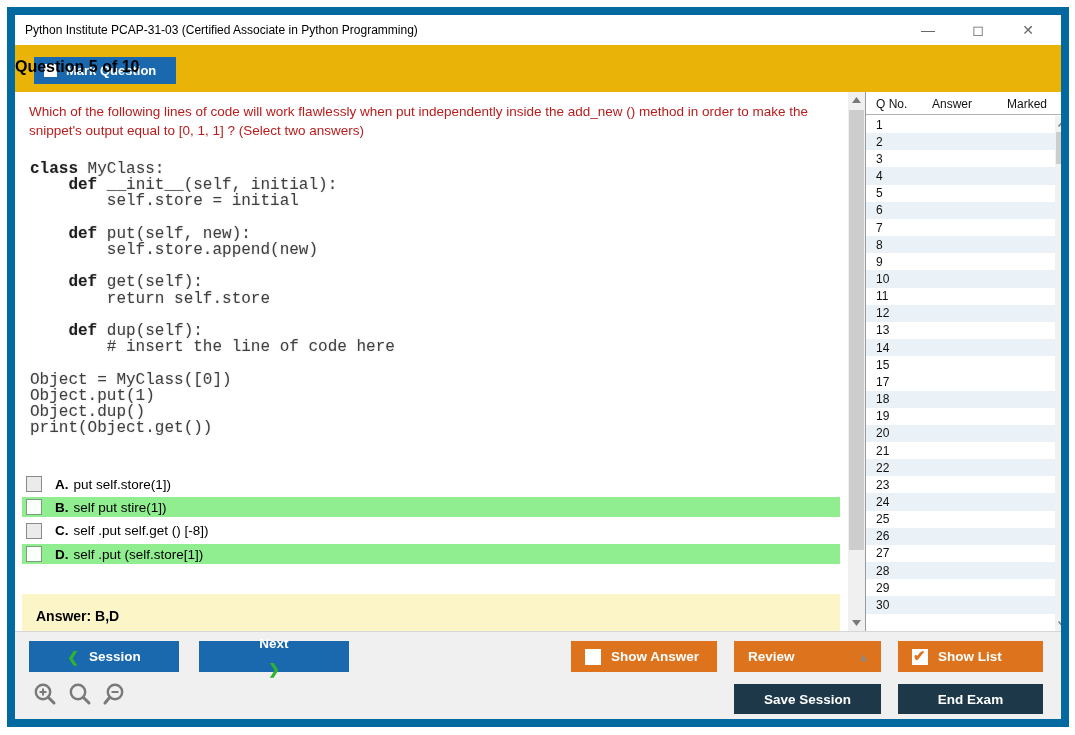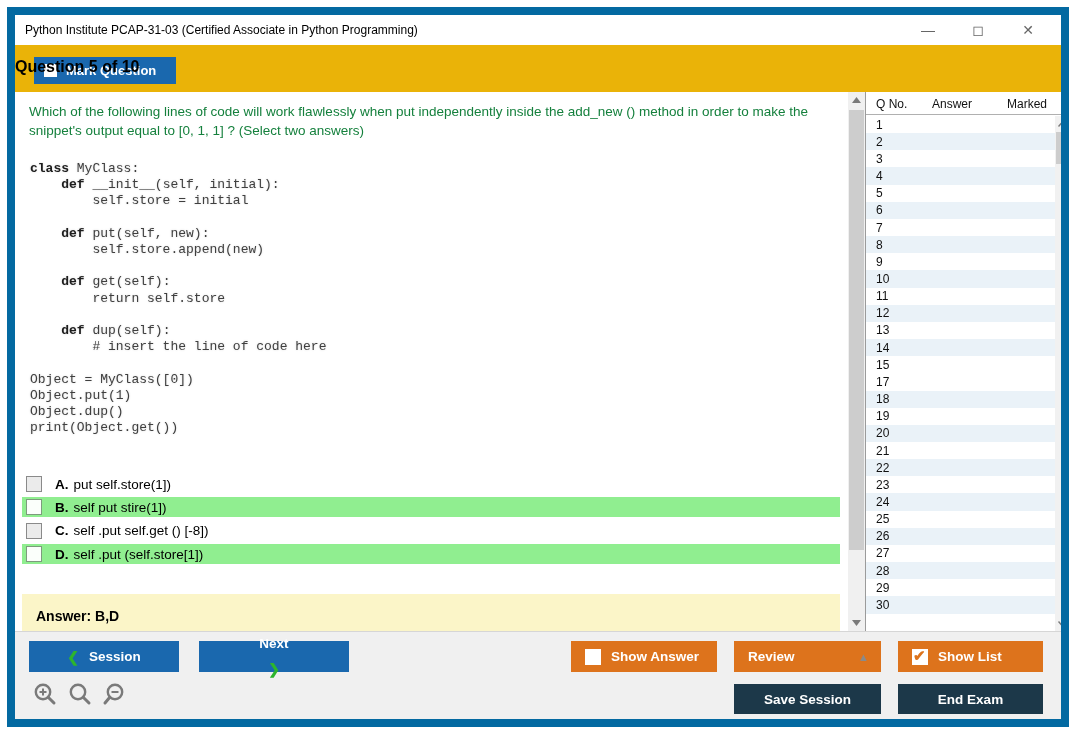--- a/index.html
+++ b/index.html
@@ -16,23 +16,23 @@
   .header { position:absolute; left:0; top:30px; width:100%; height:47px; background:#eab308;padding-left:44px; }
   .mark-btn { position:absolute; left:19px; top:12px; width:142px; height:27px; background:#1a68ae; color:#fff; font-size:13px; font-weight:bold; display:flex; align-items:center; gap:9px; padding-left:10px; border:none; }
   .mark-cb { width:13px; height:13px; background:#fff; display:inline-block; }
   .q-counter { position:absolute; left:0; top:13px; width:100%; font-size:16px; font-weight:bold; color:#000; }
 
   
   .content { position:absolute; left:0; top:77px; width:1055px; height:539px; background:#fff; overflow:hidden; }
 
   
   .main { position:absolute; left:0; top:0; width:833px; height:539px; overflow:hidden; background:#fff; }
-  .question-text { position:absolute; left:14px; top:11px; width:808px; font-size:13.5px; line-height:18.5px; color:#15803d; }
-
-  .code-block { position:absolute; left:15px; top:69px; font-family:"Liberation Mono","DejaVu Sans Mono",monospace; font-size:13px; line-height:16.2px; color:#3f3f3f; filter:blur(0.45px); text-shadow:0 0 2px rgba(90,90,90,0.25); white-space:pre; }
+  .question-text { position:absolute; left:14px; top:11px; width:808px; font-size:13.5px; line-height:18.5px; color:#b91c1c; }
+
+  .code-block { position:absolute; left:15px; top:69px; font-family:"Liberation Mono","DejaVu Sans Mono",monospace; font-size:16px; line-height:16.2px; color:#3f3f3f; filter:blur(0.45px); text-shadow:0 0 2px rgba(90,90,90,0.25); white-space:pre; }
   .code-line b { color:#1d1d1d; }
 
   .options { position:absolute; left:7px; top:382px; width:818px; }
   .option { height:20px; margin-bottom:3.4px; display:flex; align-items:center; background:#fff; }
   .option.hl { background:#90ee90; }
   .cb { width:16px; height:16px; border:1px solid #8a8a8a; background:#ebebeb; margin-left:4px; flex:none; }
   .option.hl .cb { background:#fbfffb; border-color:#7d9b7d; }
   .olabel { font-weight:bold; font-size:13.5px; margin-left:13px; margin-right:5px; color:#000; }
   .otext { font-size:13.5px; color:#000; }
 

